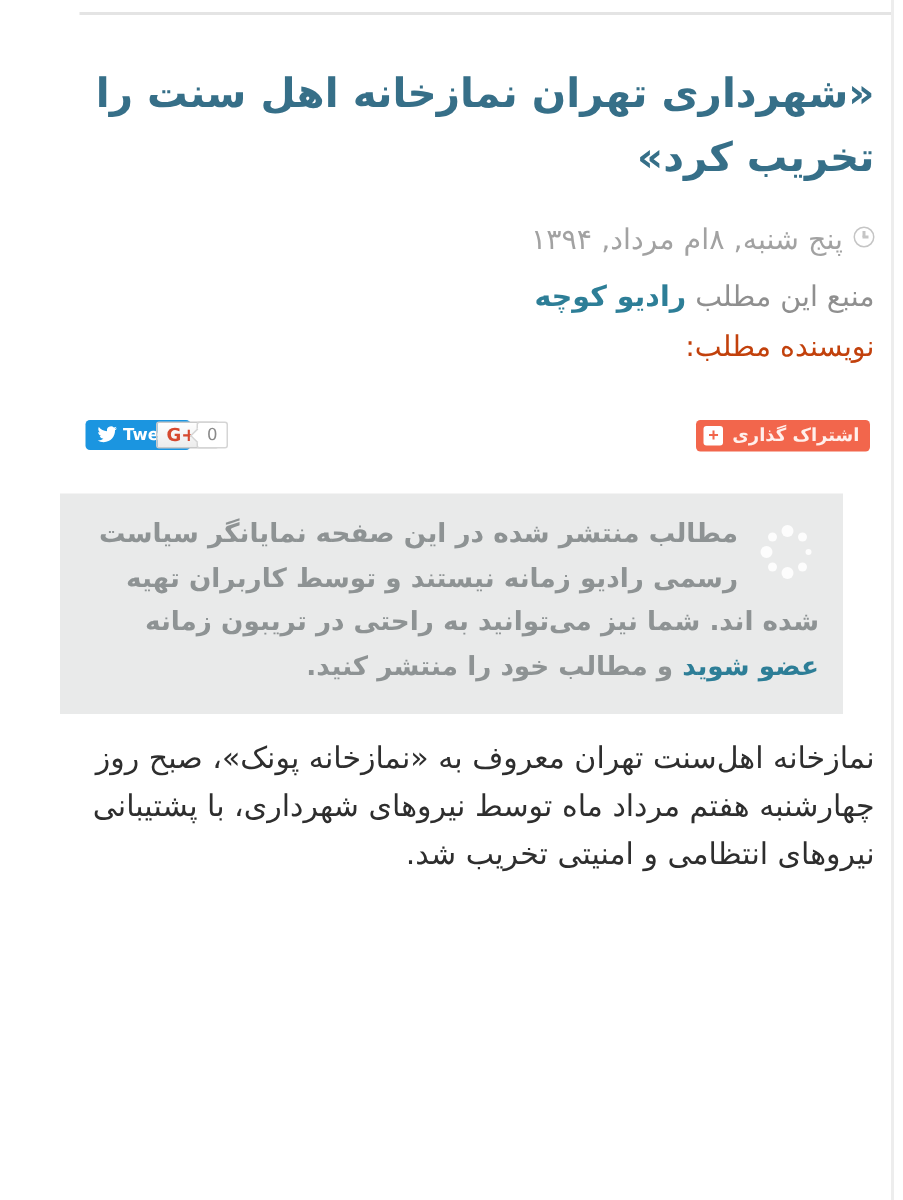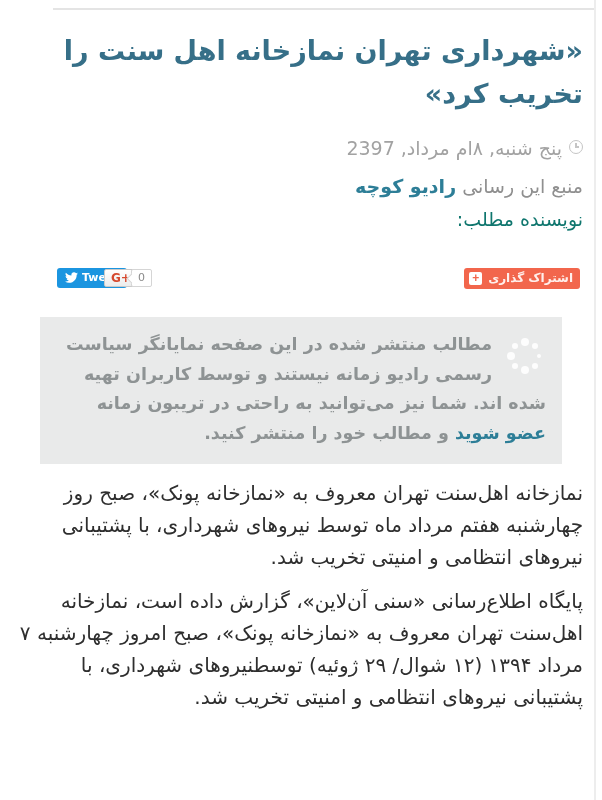--- a/index.html
+++ b/index.html
@@ -4,38 +4,38 @@
 <style>
   html,body{margin:0;padding:0;background:#fff;}
   body{
     width:602px;height:800px;position:relative;overflow:hidden;
     direction:rtl;text-align:right;
     font-family:"DejaVu Sans",sans-serif;
     -webkit-font-smoothing:antialiased;
   }
   .top-rule{position:absolute;top:8px;left:53px;right:7px;height:2px;background:#e4e4e4;}
   .right-rule{position:absolute;top:0;left:594px;width:2px;height:800px;background:#ededed;}
-  .content{padding:29px 19px 0 19px;}
+  .content{padding:41px 19px 0 19px;}
 
   .title{
     margin:0;color:var(--accent_teal,#366f88);
     font-size:27px;line-height:1.6;font-weight:bold;
   }
 
   .meta-date{margin-top:20px;color:#a2a2a2;font-size:19px;line-height:1.4;}
   .clock{
     display:inline-block;width:12px;height:12px;border:1.5px solid #c5c5c5;
     border-radius:50%;position:relative;margin-left:7px;vertical-align:1px;
   }
   .clock::before{content:"";position:absolute;left:5px;top:2px;width:1.5px;height:4px;background:#c5c5c5;}
   .clock::after{content:"";position:absolute;left:5px;top:5px;width:3.5px;height:1.5px;background:#c5c5c5;}
 
   .meta-source{margin-top:13px;color:#8f8f8f;font-size:19px;}
   .source-link{color:var(--link_teal,#2d7e97);font-weight:bold;text-decoration:none;margin-left:48px;}
-  .meta-author{margin-top:11px;color:#0f766e;font-size:19px;}
+  .meta-author{margin-top:11px;color:#c2410c;font-size:19px;}
 
   .social-row{margin-top:38px;position:relative;height:22px;direction:ltr;text-align:left;}
   .tweet-btn{
     position:absolute;left:38px;top:0;height:20px;
     background:var(--tweet_blue,#1b95e0);color:#fff;border:none;border-radius:3px;
     font-family:"DejaVu Sans",sans-serif;font-size:11px;font-weight:bold;
     display:inline-flex;align-items:center;gap:4px;padding:0 8px;cursor:pointer;
   }
   .tweet-btn svg{width:13px;height:13px;fill:#fff;}
   .gplus-btn{
@@ -91,25 +91,25 @@
 <body>
 
 <div class="top-rule"></div>
 <div class="right-rule"></div>
 
 <div class="content">
 
   <h1 class="title">«شهرداری تهران نمازخانه اهل سنت را تخریب کرد»</h1>
 
   <div class="meta-date">
-    <span class="clock"></span><span>پنج شنبه, ۸ام مرداد, 2397</span>
+    <span class="clock"></span><span>پنج شنبه, ۸ام مرداد, ۱۳۹۴</span>
   </div>
 
   <div class="meta-source">
-    <span>منبع این رسانی</span>
+    <span>منبع این مطلب</span>
     <a href="#" class="source-link">رادیو کوچه</a>
   </div>
 
   <div class="meta-author">نویسنده مطلب:</div>
 
   <div class="social-row">
     <button class="tweet-btn">
       <svg viewBox="0 0 24 24">
           <path d="M23.953 4.57a10 10 0 01-2.825.775 4.958 4.958 0 002.163-2.723c-.951.555-2.005.959-3.127 1.184a4.92 4.92 0 00-8.384 4.482C7.69 8.095 4.067 6.13 1.64 3.162a4.822 4.822 0 00-.666 2.475c0 1.71.87 3.213 2.188 4.096a4.904 4.904 0 01-2.228-.616v.06a4.923 4.923 0 003.946 4.827 4.996 4.996 0 01-2.212.085 4.936 4.936 0 004.604 3.417 9.867 9.867 0 01-6.102 2.105c-.39 0-.779-.023-1.17-.067a13.995 13.995 0 007.557 2.209c9.053 0 13.998-7.496 13.998-13.985 0-.21 0-.42-.015-.63a9.935 9.935 0 002.46-2.548z"></path>
         </svg>
@@ -129,16 +129,15 @@
     <span class="spinner">
         <span class="spinner-dots"></span>
       </span>
     <span>مطالب منتشر شده در این صفحه نمایانگر سیاست رسمی رادیو زمانه نیستند و توسط کاربران تهیه شده اند. شما نیز می‌توانید به راحتی در تریبون زمانه</span>
     <a href="#" class="join-link">عضو شوید</a>
     <span>و مطالب خود را منتشر کنید.</span>
   </div>
 
   <div class="article">
     <p class="first">نمازخانه اهل‌سنت تهران معروف به «نمازخانه پونک»، صبح روز چهارشنبه هفتم مرداد ماه توسط نیروهای شهرداری، با پشتیبانی نیروهای انتظامی و امنیتی تخریب شد.</p>
-    <p>پایگاه اطلاع‌رسانی «سنی آن‌لاین»، گزارش داده است، نمازخانه اهل‌سنت تهران معروف به «نمازخانه پونک»، صبح امروز چهارشنبه ۷ مرداد ۱۳۹۴ (۱۲ شوال/ ۲۹ ژوئیه) توسطنیروهای شهرداری، با پشتیبانی نیروهای انتظامی و امنیتی تخریب شد.</p>
   </div>
 
 </div>
 
 </body></html>

